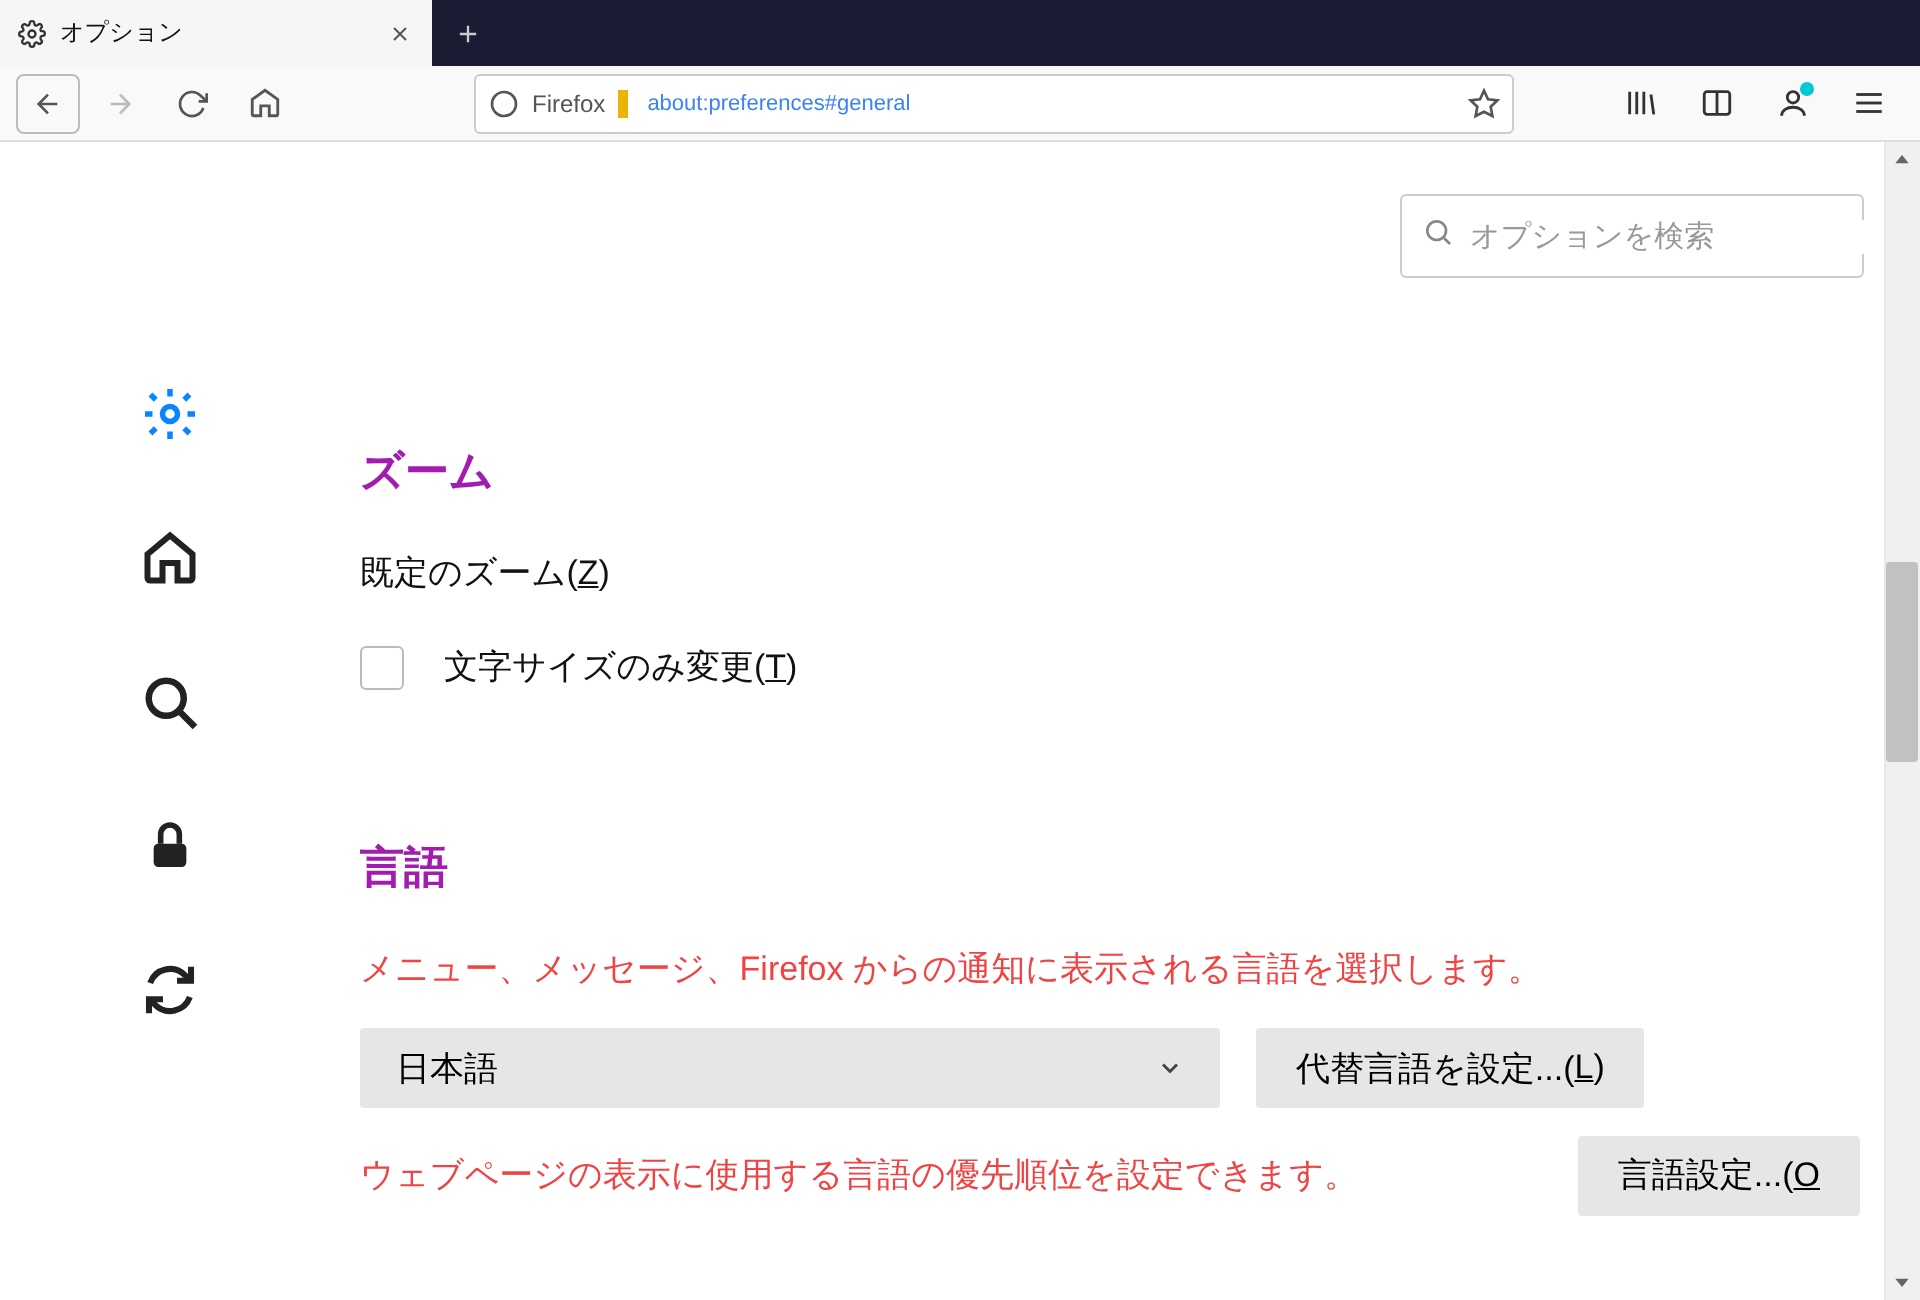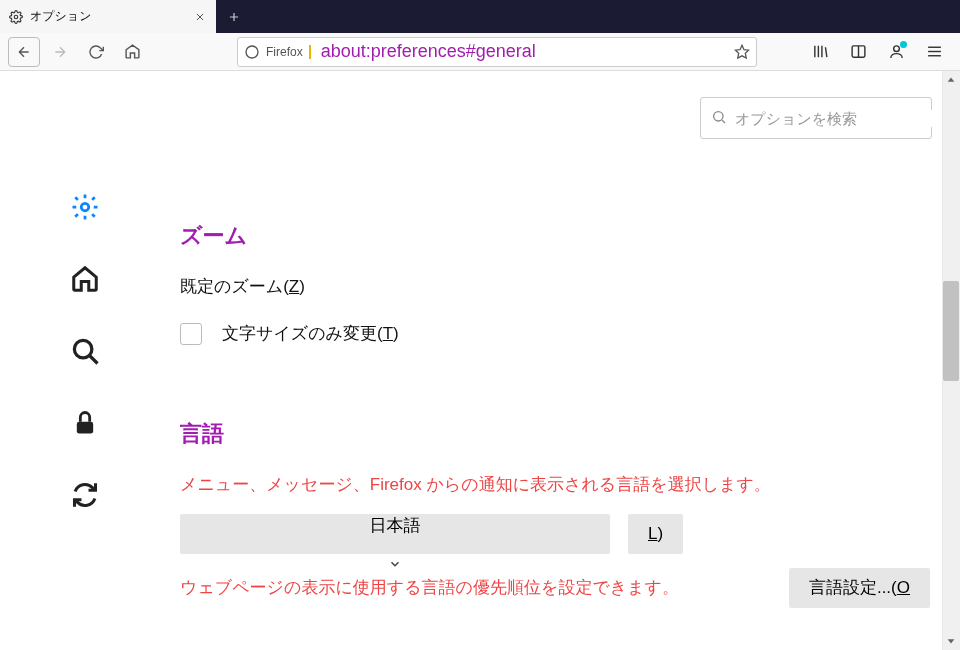--- a/index.html
+++ b/index.html
@@ -13,22 +13,22 @@
 .tab .close { width: 16px; height: 16px; color: #555; display: inline-flex; align-items: center; justify-content: center; cursor: pointer; }
 .newtab { width: 36px; display: flex; align-items: center; justify-content: center; color: #ccc; cursor: pointer; }
 
 
 .nav-toolbar { height: 38px; background: #f9f9fa; display: flex; align-items: center; padding: 0 8px; gap: 4px; border-bottom: 1px solid #ddd; }
 .nav-btn { width: 32px; height: 30px; display: inline-flex; align-items: center; justify-content: center; color: #555; border-radius: 4px; cursor: pointer; }
 .nav-btn.back { border: 1px solid #bbb; border-radius: 4px; }
 .nav-btn.disabled { color: #bbb; cursor: default; }
 .urlbar { flex: 1; max-width: 520px; height: 30px; margin-left: 85px; background: #fff; border: 1px solid #ccc; border-radius: 3px; display: flex; align-items: center; padding: 0 6px; gap: 6px; }
 .urlbar .ff-icon { display: inline-flex; align-items: center; }
-.urlbar .ff-label { font-size: 12px; color: #555; padding-right: 6px; border-right: 2px solid #eab308; margin-right: 4px; }
-.urlbar input { flex: 1; border: none; outline: none; font-size: 18px; color: #a21caf; background: transparent; }
+.urlbar .ff-label { font-size: 12px; color: #555; padding-right: 6px; border-right: 5px solid #eab308; margin-right: 4px; }
+.urlbar input { flex: 1; border: none; outline: none; font-size: 11px; color: #3b82f6; background: transparent; }
 .urlbar .star { color: #555; display: inline-flex; align-items: center; cursor: pointer; }
 .toolbar-right { margin-left: auto; display: flex; align-items: center; gap: 10px; padding-right: 4px; }
 .toolbar-right .icon-btn { width: 28px; height: 28px; display: inline-flex; align-items: center; justify-content: center; color: #333; cursor: pointer; position: relative; }
 .account-dot { position: absolute; top: 3px; right: 3px; width: 7px; height: 7px; background: #00c8d7; border-radius: 50%; }
 
 
 .content-wrap { position: relative; height: calc(650px - 33px - 38px); display: flex; }
 .scroll-gutter { width: 18px; background: #f0f0f0; position: absolute; right: 0; top: 0; bottom: 0; border-left: 1px solid #e8e8e8; }
 .scroll-thumb { position: absolute; right: 1px; width: 16px; height: 100px; top: 210px; background: #c1c1c1; border-radius: 2px; }
 .scroll-arrow { position: absolute; right: 0; width: 18px; height: 18px; display: flex; align-items: center; justify-content: center; color: #666; cursor: pointer; }
@@ -40,21 +40,21 @@
 .prefs-search input::placeholder { color: #999; }
 
 .sidebar { width: 170px; padding-top: 120px; display: flex; flex-direction: column; align-items: center; gap: 40px; }
 .sidebar .side-item { width: 32px; height: 32px; display: flex; align-items: center; justify-content: center; cursor: pointer; color: #222; }
 .sidebar .side-item.active { color: #0a84ff; }
 
 .main { flex: 1; padding: 150px 0 0 10px; max-width: 760px; }
 h2 { font-size: 22px; font-weight: 700; margin-bottom: 24px; color: #a21caf; }
 .row { display: flex; align-items: center; gap: 20px; margin-bottom: 24px; font-size: 17px; color: #111; }
 .select { background: #e6e6e6; height: 40px; padding: 0 16px; display: inline-flex; align-items: center; gap: 20px; border-radius: 2px; cursor: pointer; font-size: 17px; }
-.select.wide { width: 430px; justify-content: space-between; padding: 0 18px; flex-direction: column; }
+.select.wide { width: 430px; justify-content: space-between; padding: 0 18px; }
 .chev { display: inline-flex; align-items: center; color: #444; }
 .checkbox { width: 22px; height: 22px; border: 1px solid #bbb; border-radius: 3px; background: #fff; cursor: pointer; }
 .btn { background: #e6e6e6; height: 40px; padding: 0 20px; display: inline-flex; align-items: center; border-radius: 2px; cursor: pointer; font-size: 17px; }
 .btn.edge { position: absolute; right: 0; }
 .section-gap { height: 50px; }
 .desc { font-size: 17px; color: #ef4444; margin-bottom: 18px; }
 .lang-row { display: flex; align-items: center; gap: 18px; margin-bottom: 22px; }
 .bottom-row { display: flex; align-items: center; position: relative; }
 .ukey { text-decoration: underline; }
 </style>
@@ -222,20 +222,21 @@
     <div class="lang-row">
       <div class="select wide">
         <span>日本語</span>
         <span class="chev">
           <svg width="14" height="14" viewBox="0 0 24 24" fill="none" stroke="#444" stroke-width="2.5">
               <polyline points="6 9 12 15 18 9"></polyline>
             </svg>
         </span>
       </div>
       <div class="btn">
+        <span>代替言語を設定...(</span>
           <span class="ukey">L</span>
           <span>)</span>
       </div>
     </div>
 
     <div class="bottom-row">
       <div class="desc" style="margin:0">ウェブページの表示に使用する言語の優先順位を設定できます。</div>
       <div class="btn edge">
         <span>言語設定...(</span>
           <span class="ukey">O</span>

